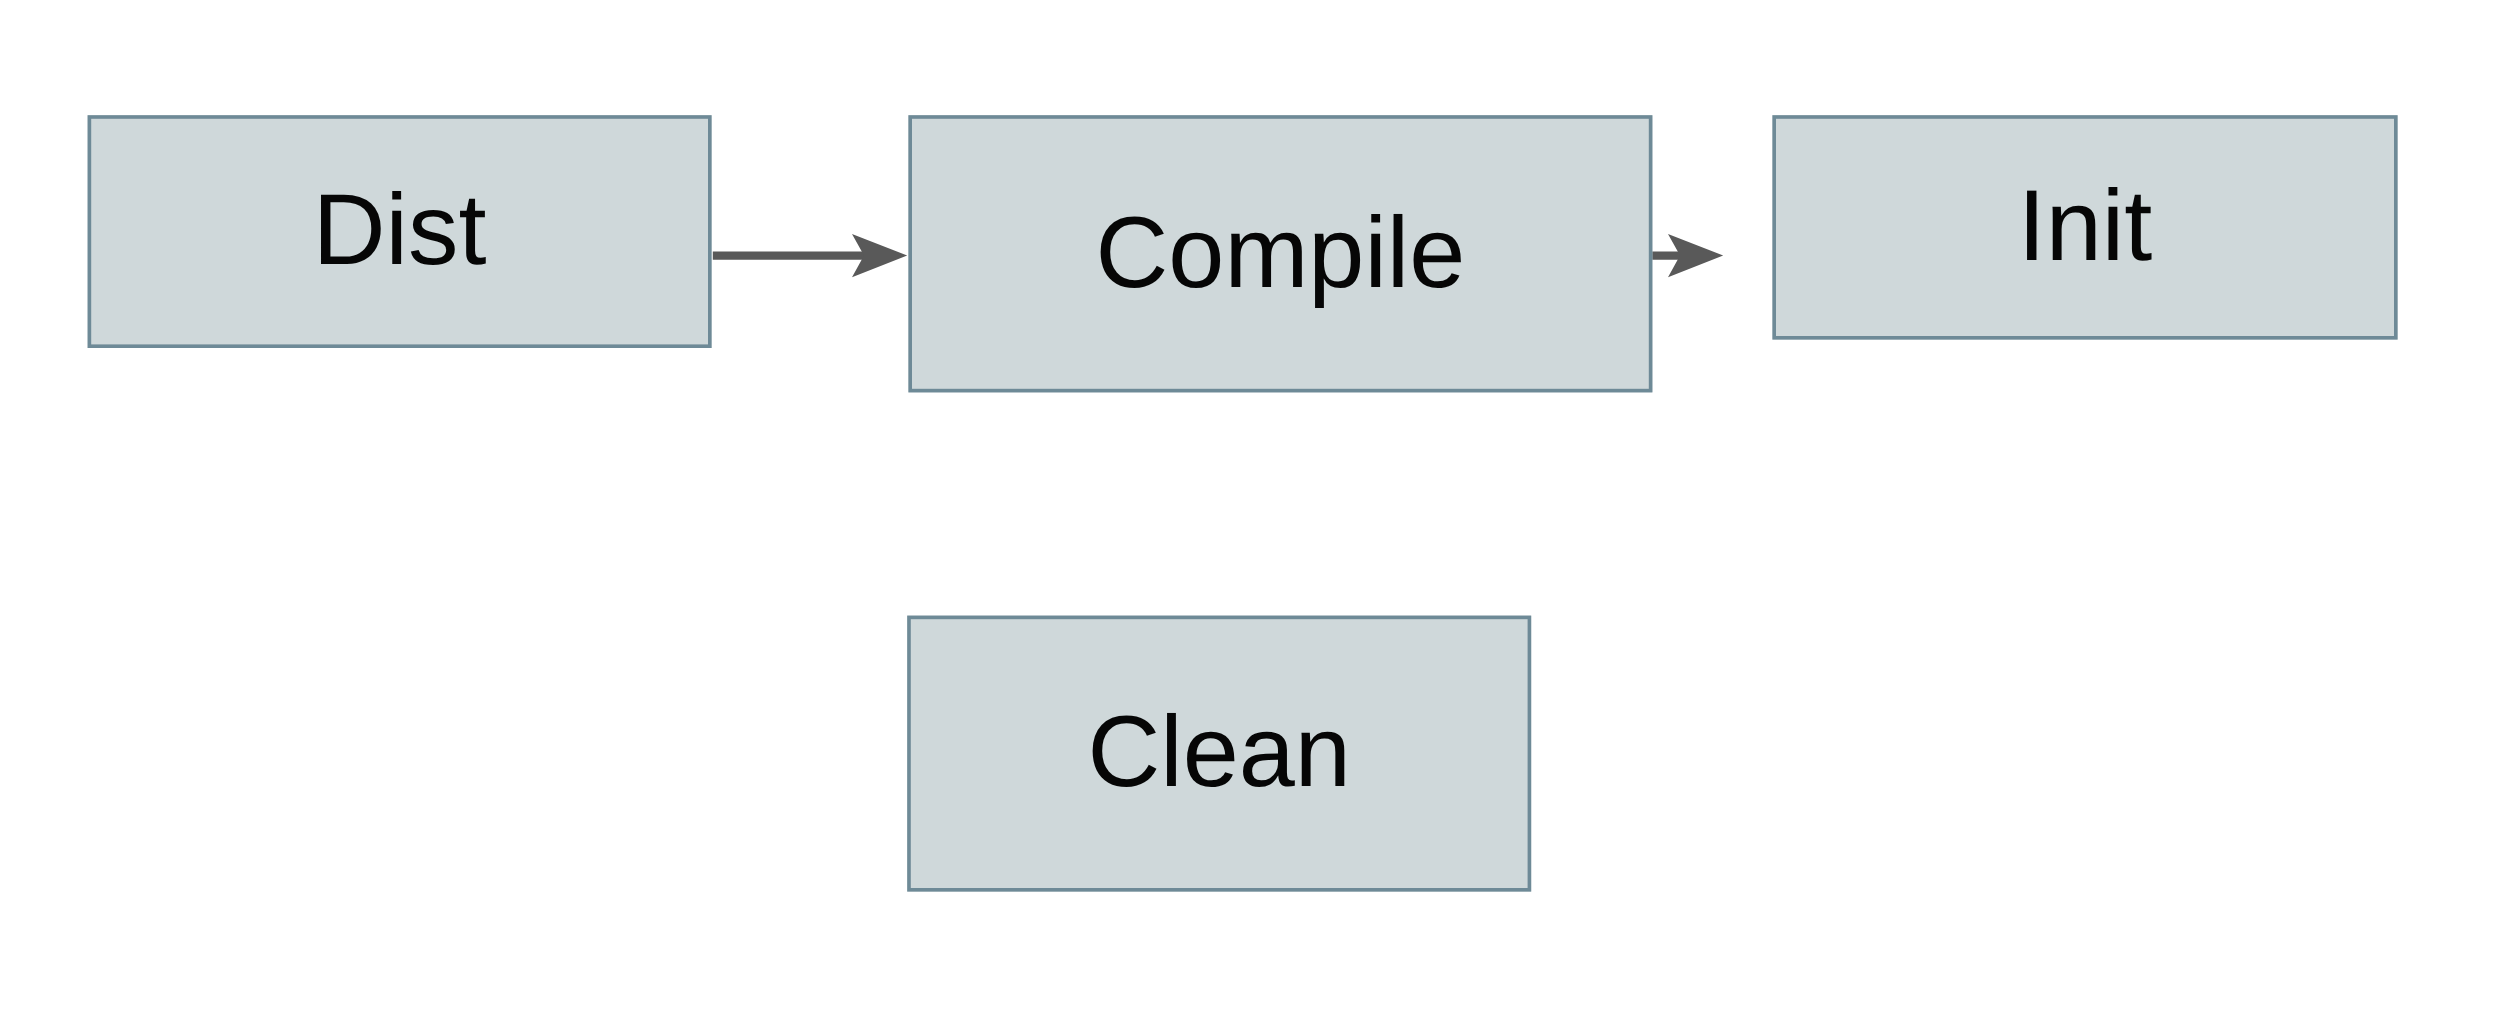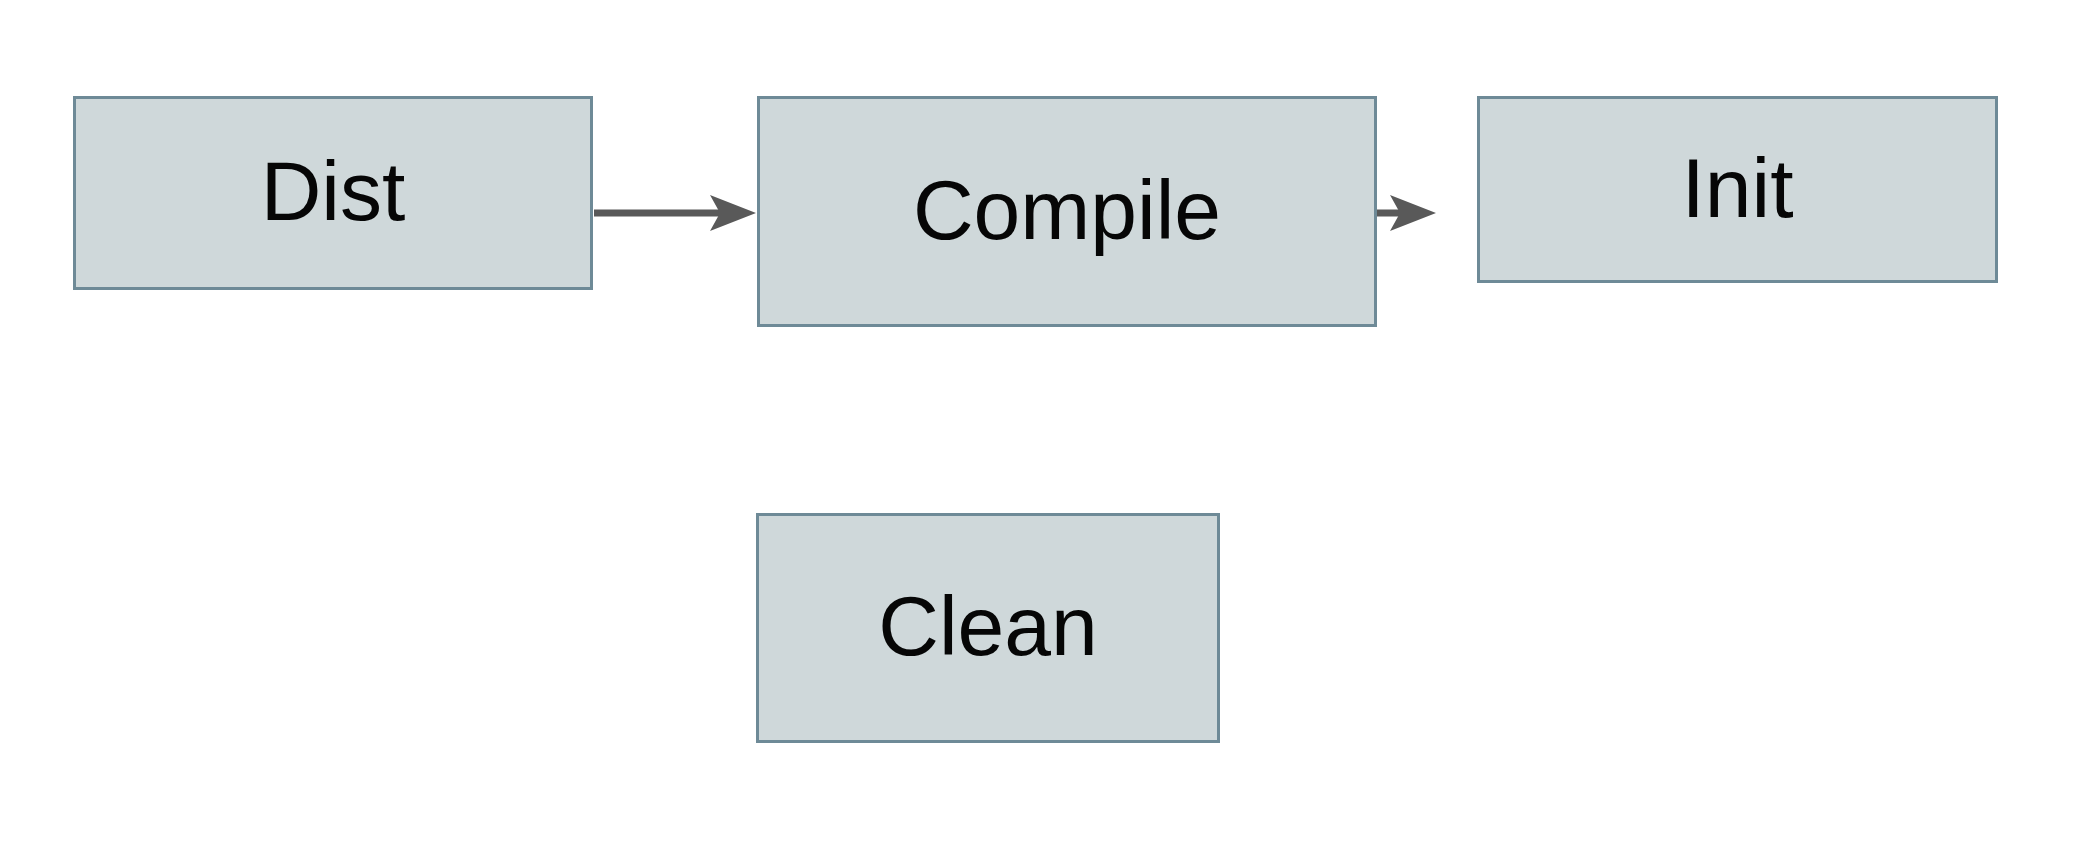--- a/index.html
+++ b/index.html
@@ -28,21 +28,21 @@
     font-size: 84px;
     line-height: 1;
     color: #060606;
     letter-spacing: 0px;
     white-space: nowrap;
     padding-bottom: 4px;
   }
   .node-dist    { left: 73px;   top: 96px;  width: 520px; height: 194px; }
   .node-compile { left: 757px;  top: 96px;  width: 620px; height: 231px; }
   .node-init    { left: 1437px; top: 96px;  width: 521px; height: 187px; margin-left: 40px; }
-  .node-clean   { left: 756px;  top: 513px; width: 464px; height: 230px; }
+  .node-clean   { left: 756px;  top: 513px; width: 520px; height: 230px; }
   .connector-layer {
     position: absolute;
     left: 0;
     top: 0;
     width: 2078px;
     height: 848px;
   }
 </style>
 </head>
 <body>

